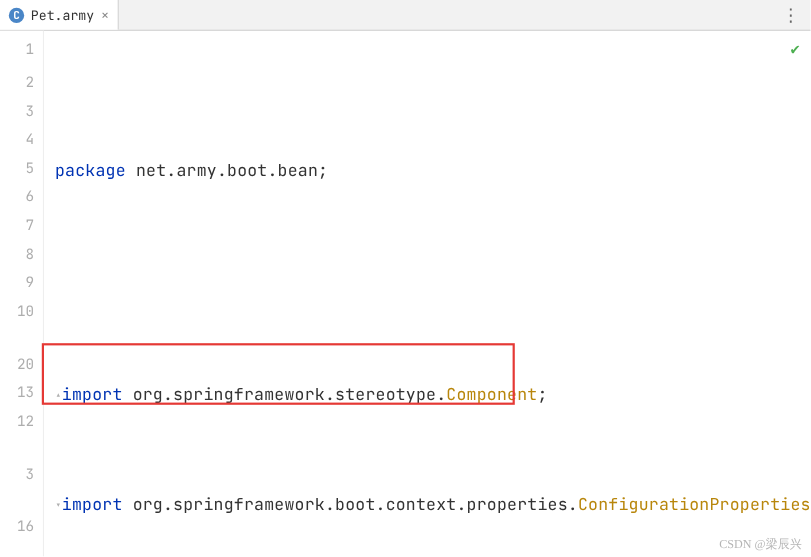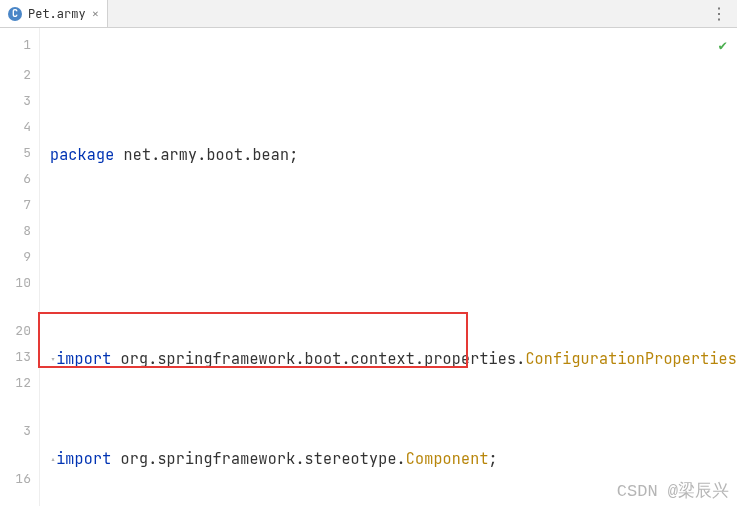--- a/index.html
+++ b/index.html
@@ -108,23 +108,23 @@
     position: absolute;
     right: 10px;
     top: 8px;
     color: #4caf50;
     font-size: 14px;
   }
   .watermark {
     position: absolute;
     right: 8px;
     bottom: 4px;
-    font-size: 17px;
+    font-size: 11px;
     color: rgba(120,120,120,0.55);
-    font-family: Liberation Mono, monospace;
+    font-family: Liberation Serif, serif;
   }
 </style>
 </head>
 <body>
 
 <div class="tab-bar">
   <div class="tab">
     <span class="tab-icon">C</span>
     <span>Pet.army</span>
     <span class="tab-close">×</span>
@@ -152,22 +152,22 @@
     <div class="gutter-row">3</div>
     <div class="gutter-row" style="height:22px"></div>
     <div class="gutter-row">16</div>
   </div>
 
   <div class="code">
     <span class="checkmark">✔</span>
 
     <div class="line tall"><span class="kw">package</span><span class="pkg"> net.army.boot.bean;</span></div>
     <div class="line"></div>
+    <div class="line"><span class="fold">▴</span><span class="kw">import</span><span class="pkg"> org.springframework.stereotype.</span><span class="cls">Component</span><span>;</span></div>
     <div class="line"><span class="fold">▾</span><span class="kw">import</span><span class="pkg"> org.springframework.boot.context.properties.</span><span class="cls">ConfigurationProperties</span></div>
-    <div class="line"><span class="fold">▴</span><span class="kw">import</span><span class="pkg"> org.springframework.stereotype.</span><span class="cls">Component</span><span>;</span></div>
     <div class="line"></div>
     <div class="line"><span class="fold">▾</span><span class="comment">/**</span></div>
     
     
     
     
     
     
     
     

